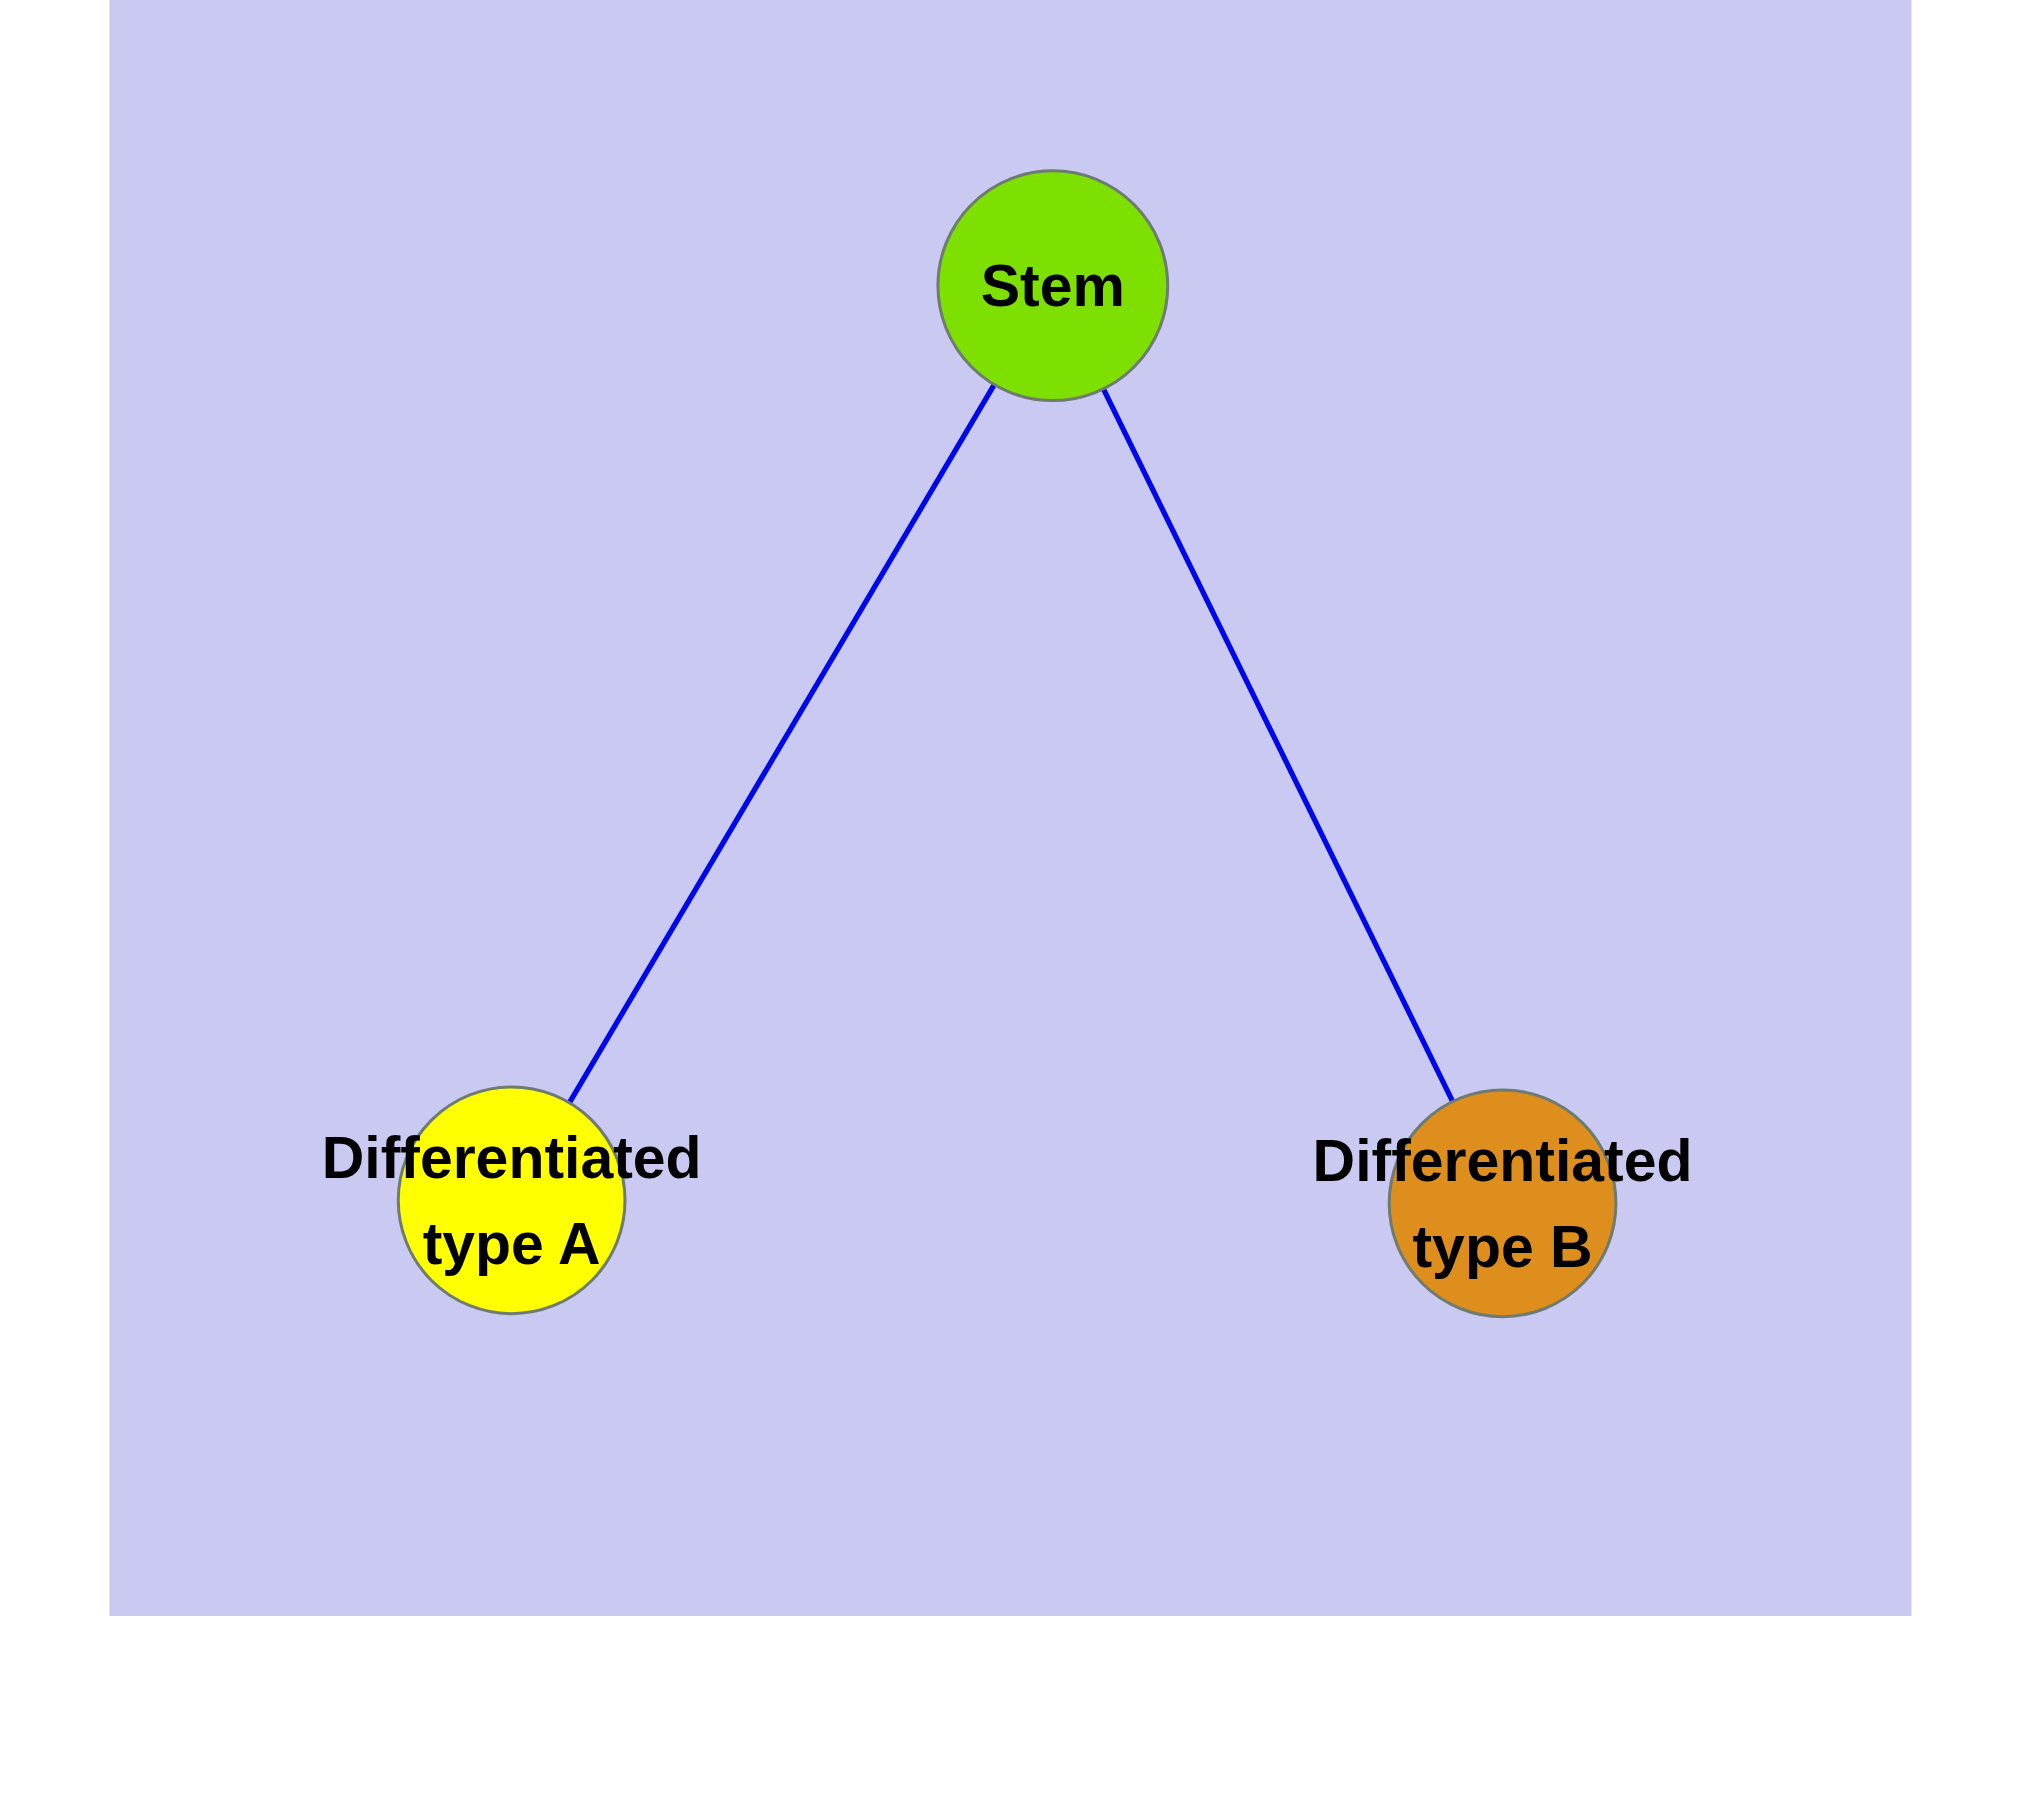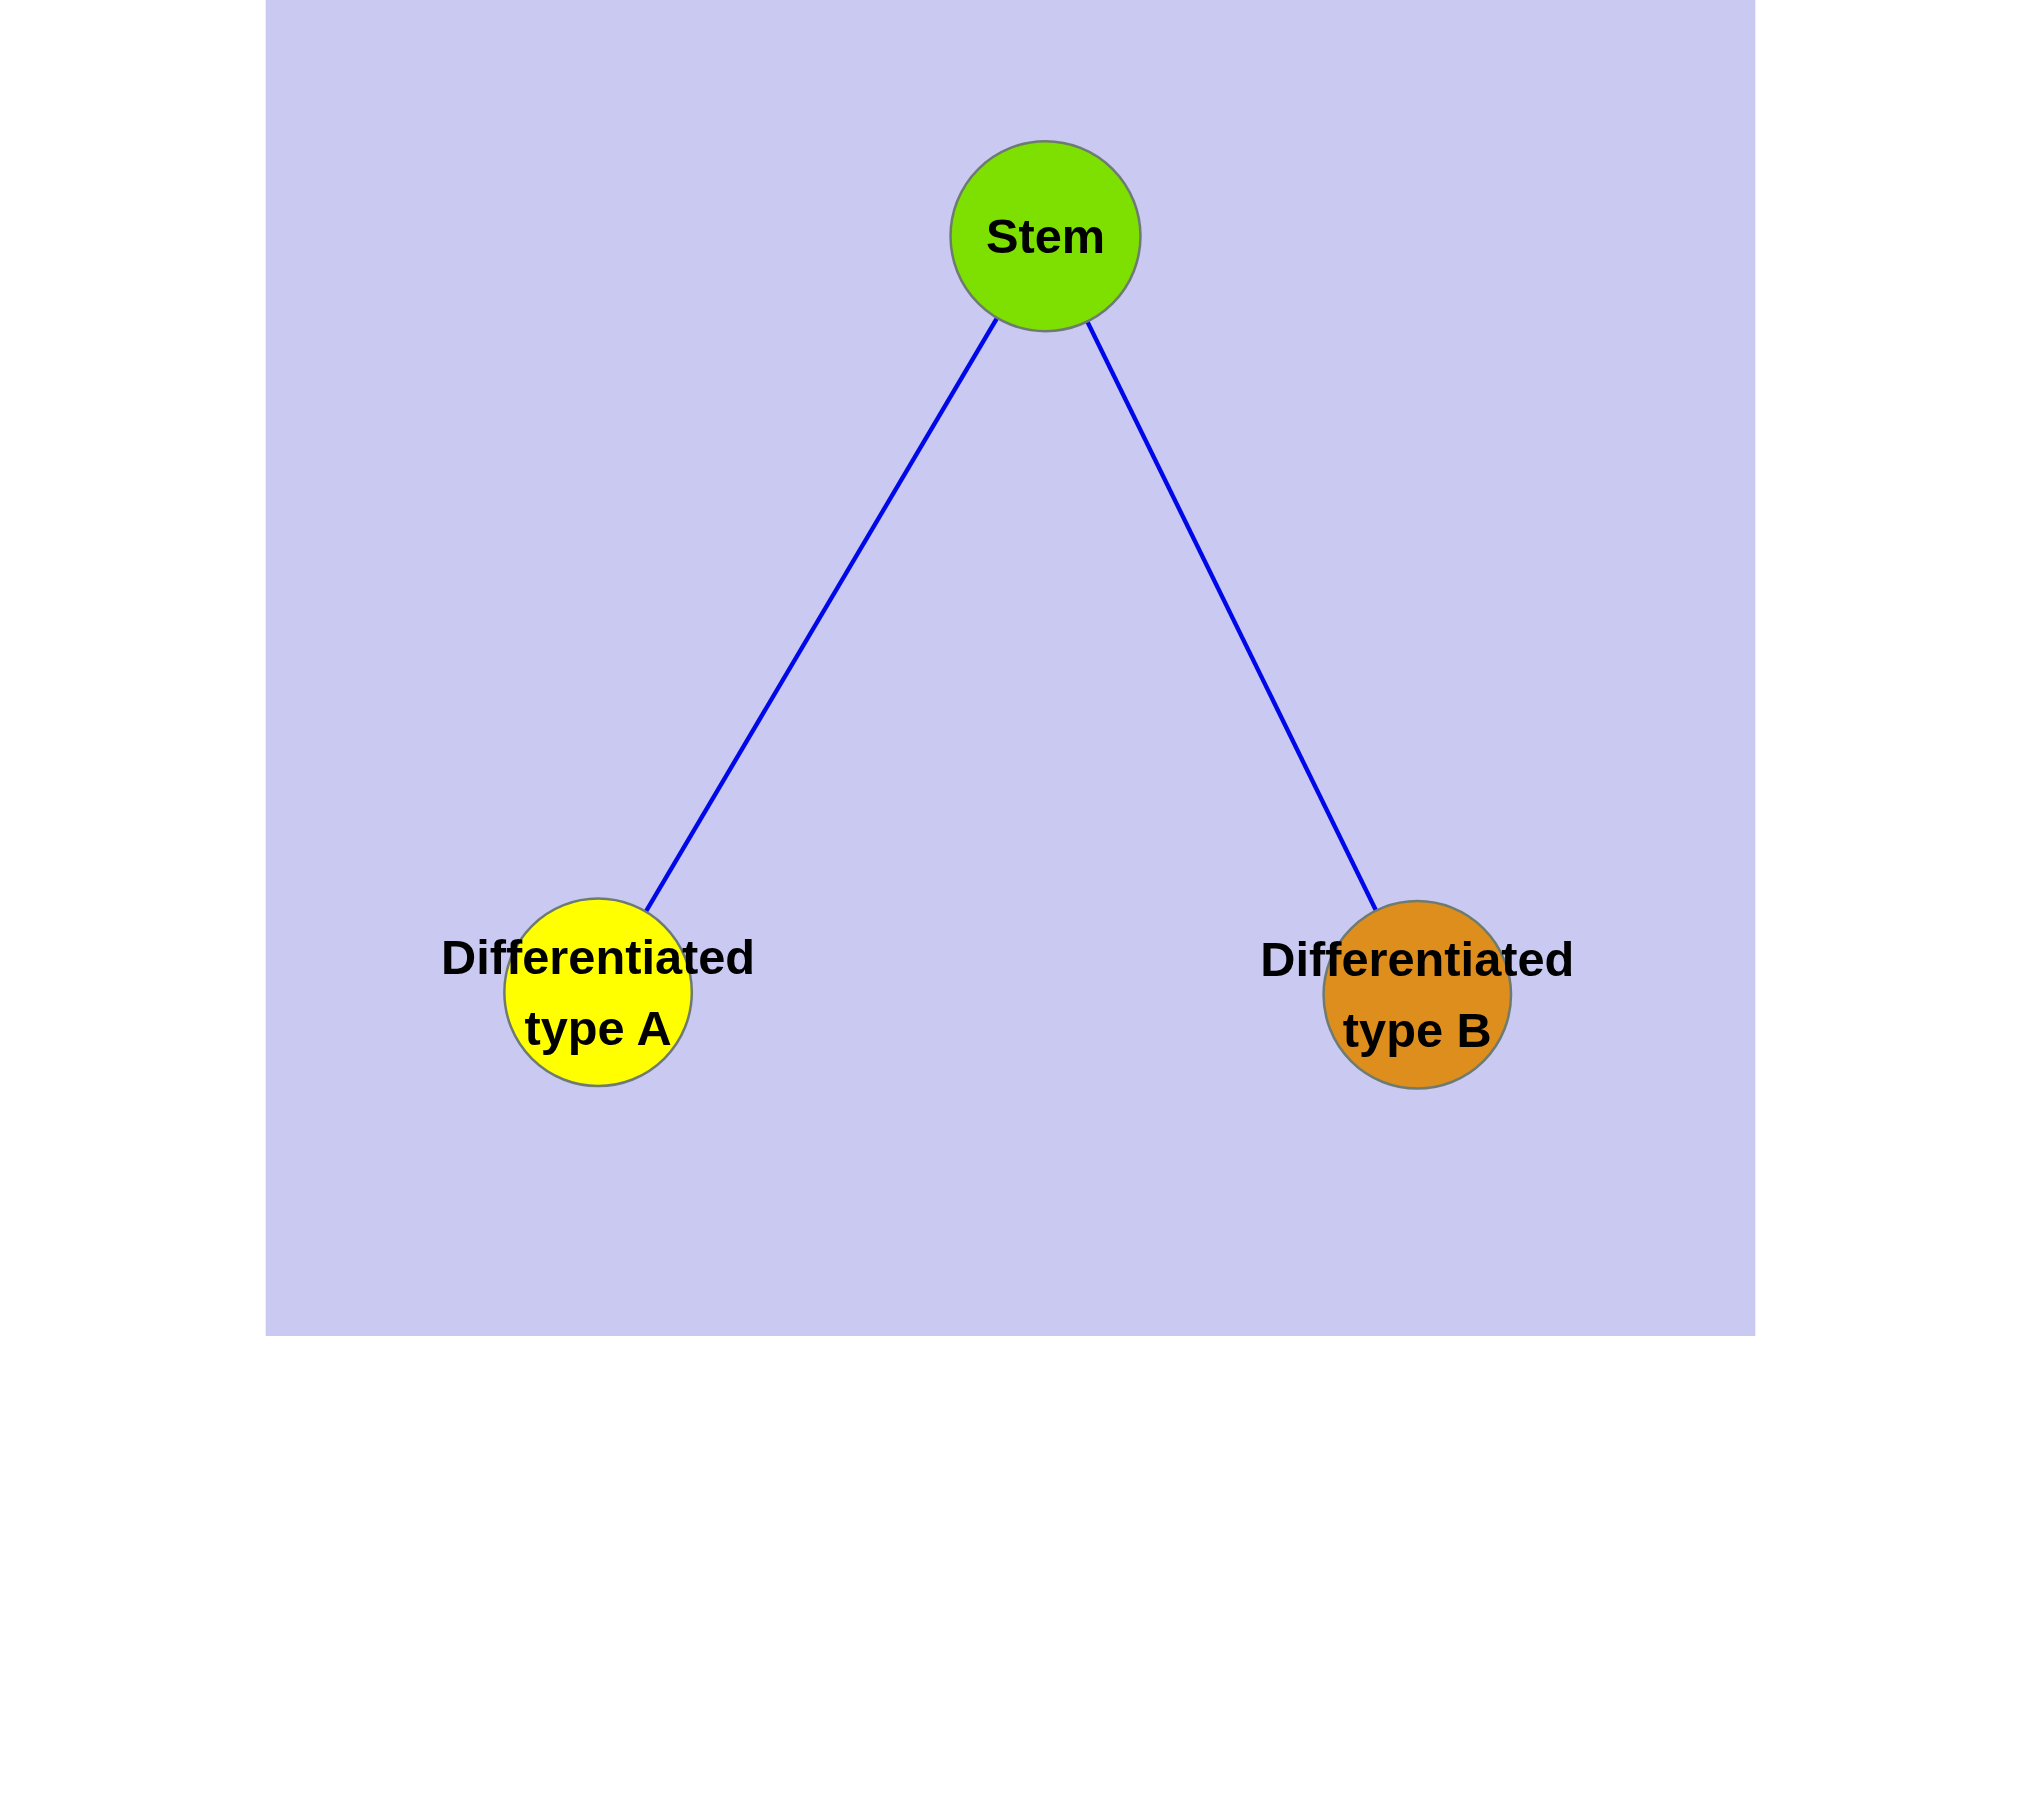--- a/index.html
+++ b/index.html
@@ -6,21 +6,21 @@
     margin: 0;
     padding: 0;
     width: 2021px;
     height: 1812px;
     overflow: hidden;
     font-family: "Liberation Sans", sans-serif;
   }
   #diagram-root {
     position: relative;
     width: 2021px;
-    height: 1336px;
+    height: 1616px;
   }
   svg {
     display: block;
     width: 100%;
     height: 100%;
   }
   .node-label {
     font-family: "Liberation Sans", sans-serif;
     font-weight: bold;
     text-anchor: middle;

